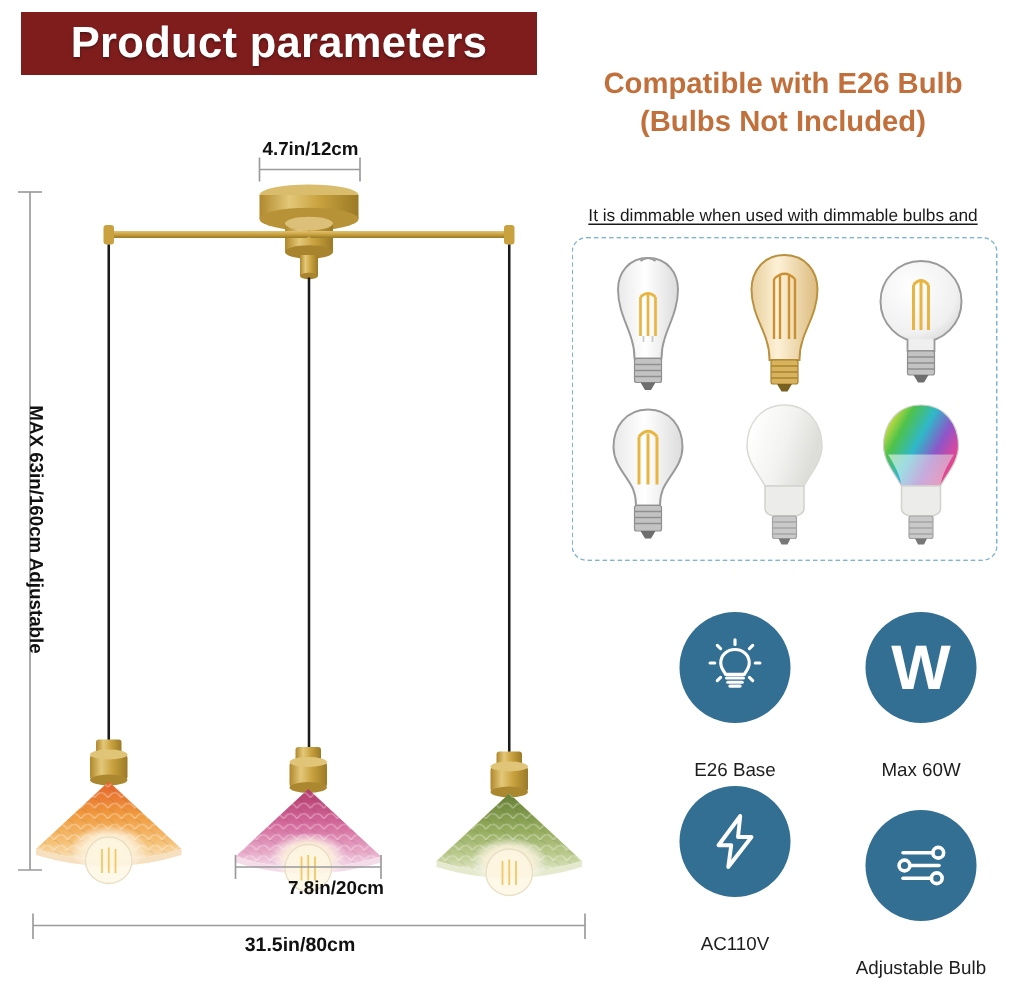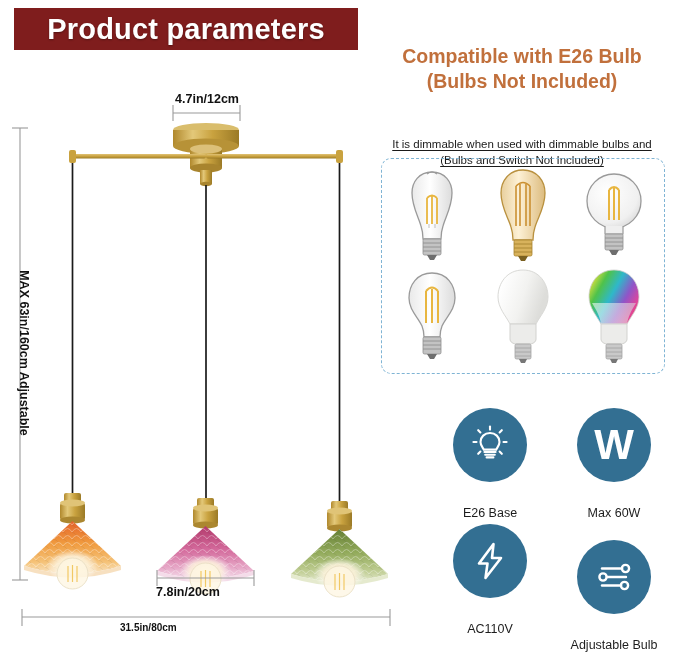--- a/index.html
+++ b/index.html
@@ -73,26 +73,26 @@
   .product{
     position:absolute;left:0;top:0;width:400px;height:583px;
   }
 
   
   .dim-top-label{
     position:absolute;left:158px;top:92px;width:98px;text-align:center;
     font-size:12.5px;font-weight:bold;color:#111;white-space:nowrap;
   }
   .dim-mid-label{
-    position:absolute;left:156px;top:585px;width:100px;text-align:left;
+    position:absolute;left:156px;top:585px;width:100px;text-align:right;
     font-size:12.5px;font-weight:bold;color:#111;white-space:nowrap;
   }
   .dim-bot-label{
-    position:absolute;left:120px;top:622px;width:160px;
-    font-size:10px;font-weight:bold;color:#111;white-space:nowrap;
+    position:absolute;left:120px;top:622px;width:160px;text-align:center;
+    font-size:13px;font-weight:bold;color:#111;white-space:nowrap;
   }
   .dim-vert-label{
     position:absolute;left:-86px;top:346px;width:220px;
     transform:rotate(90deg);transform-origin:center center;
     text-align:center;font-size:12.5px;font-weight:bold;color:#111;white-space:nowrap;
   }
 </style>
 </head>
 <body>
 
@@ -101,21 +101,20 @@
   <div class="title-banner">
     <div class="txt">Product parameters</div>
   </div>
 
   <div class="right-head">
     <div class="h1">Compatible with E26 Bulb</div>
     <div class="h1">(Bulbs Not Included)</div>
   </div>
   <div class="right-sub">
     <div><span>It is dimmable when used with dimmable bulbs and</span></div>
-    <div><span>(Bulbs and Switch Not Included)</span></div>
   </div>
 
   <div class="bulb-box">
 
     <div class="bulb-cell">
       <svg width="58" height="96" viewBox="0 0 58 96">
         <defs>
             <linearGradient id="gl" x1="0" y1="0" x2="1" y2="0">
           <stop offset="0" stop-color="#e9e9e9"></stop>
               <stop offset="0.45" stop-color="#ffffff"></stop>

